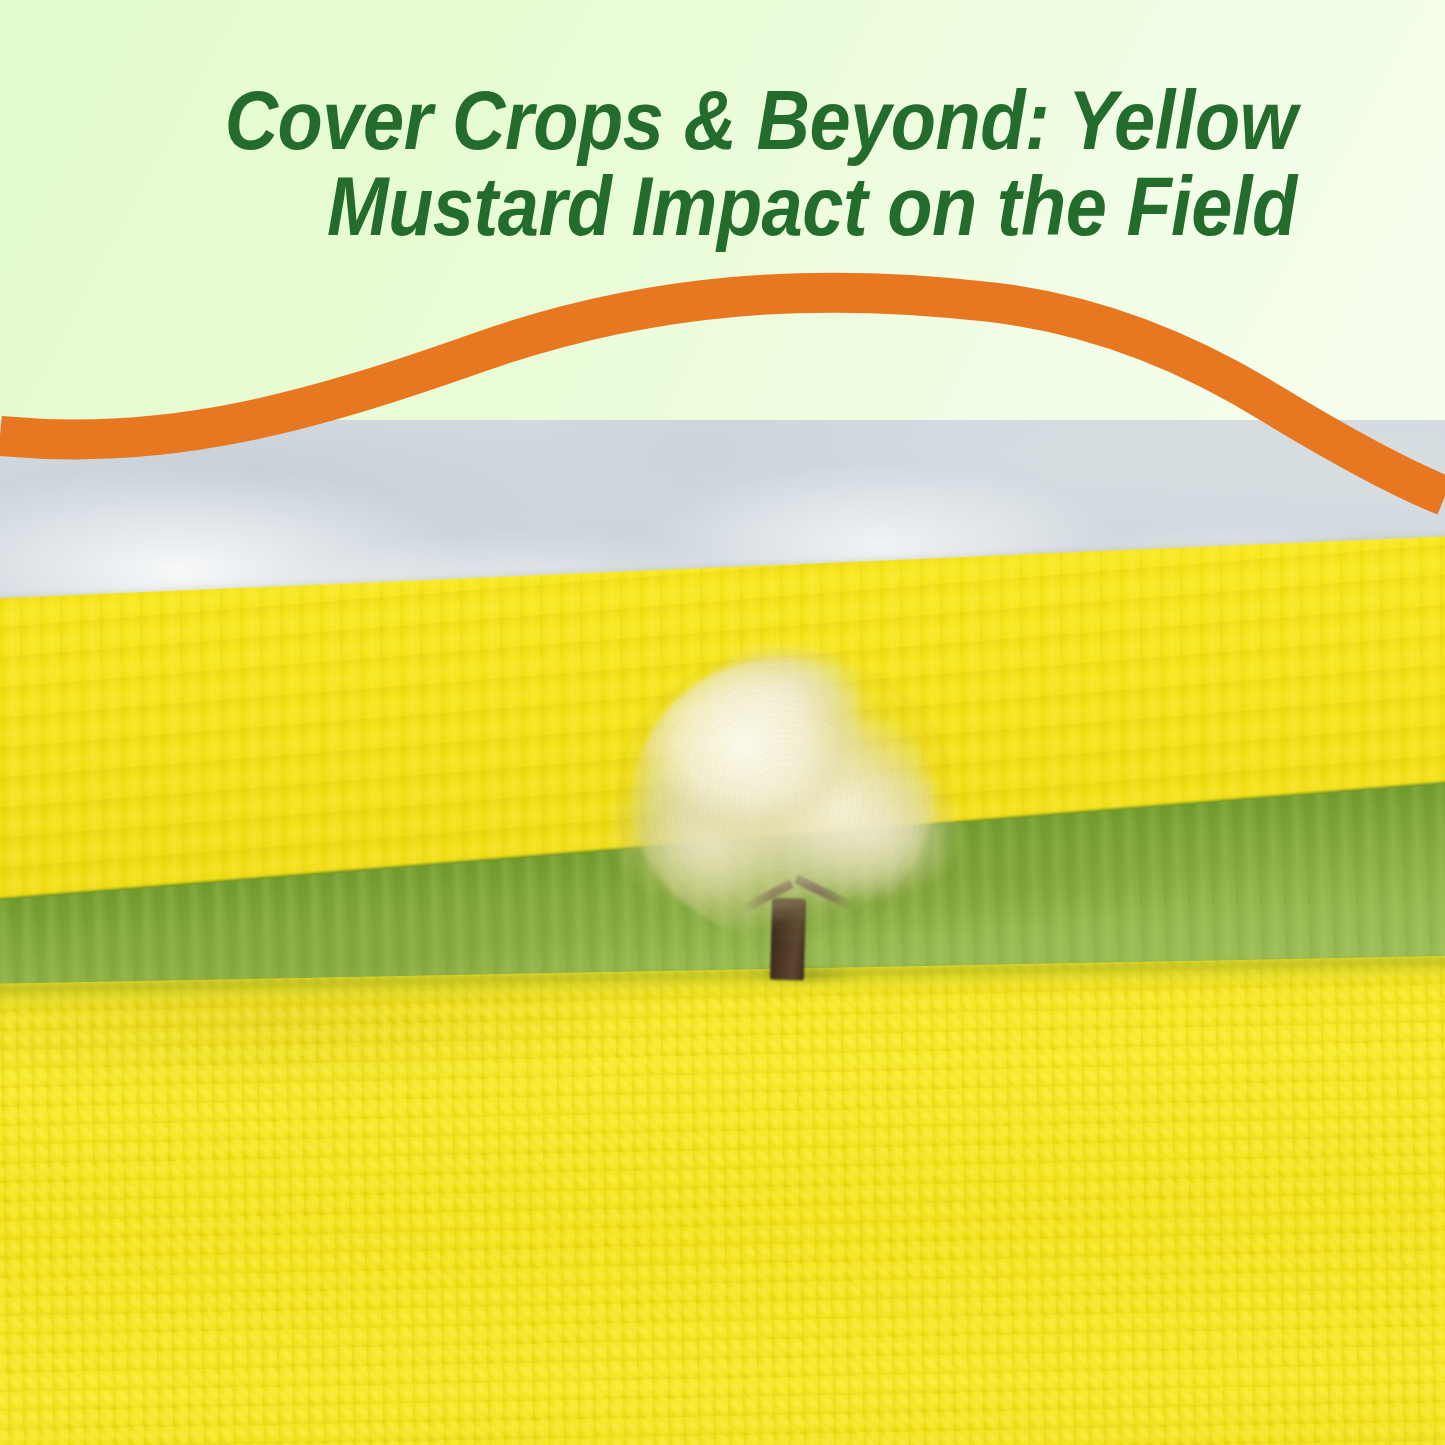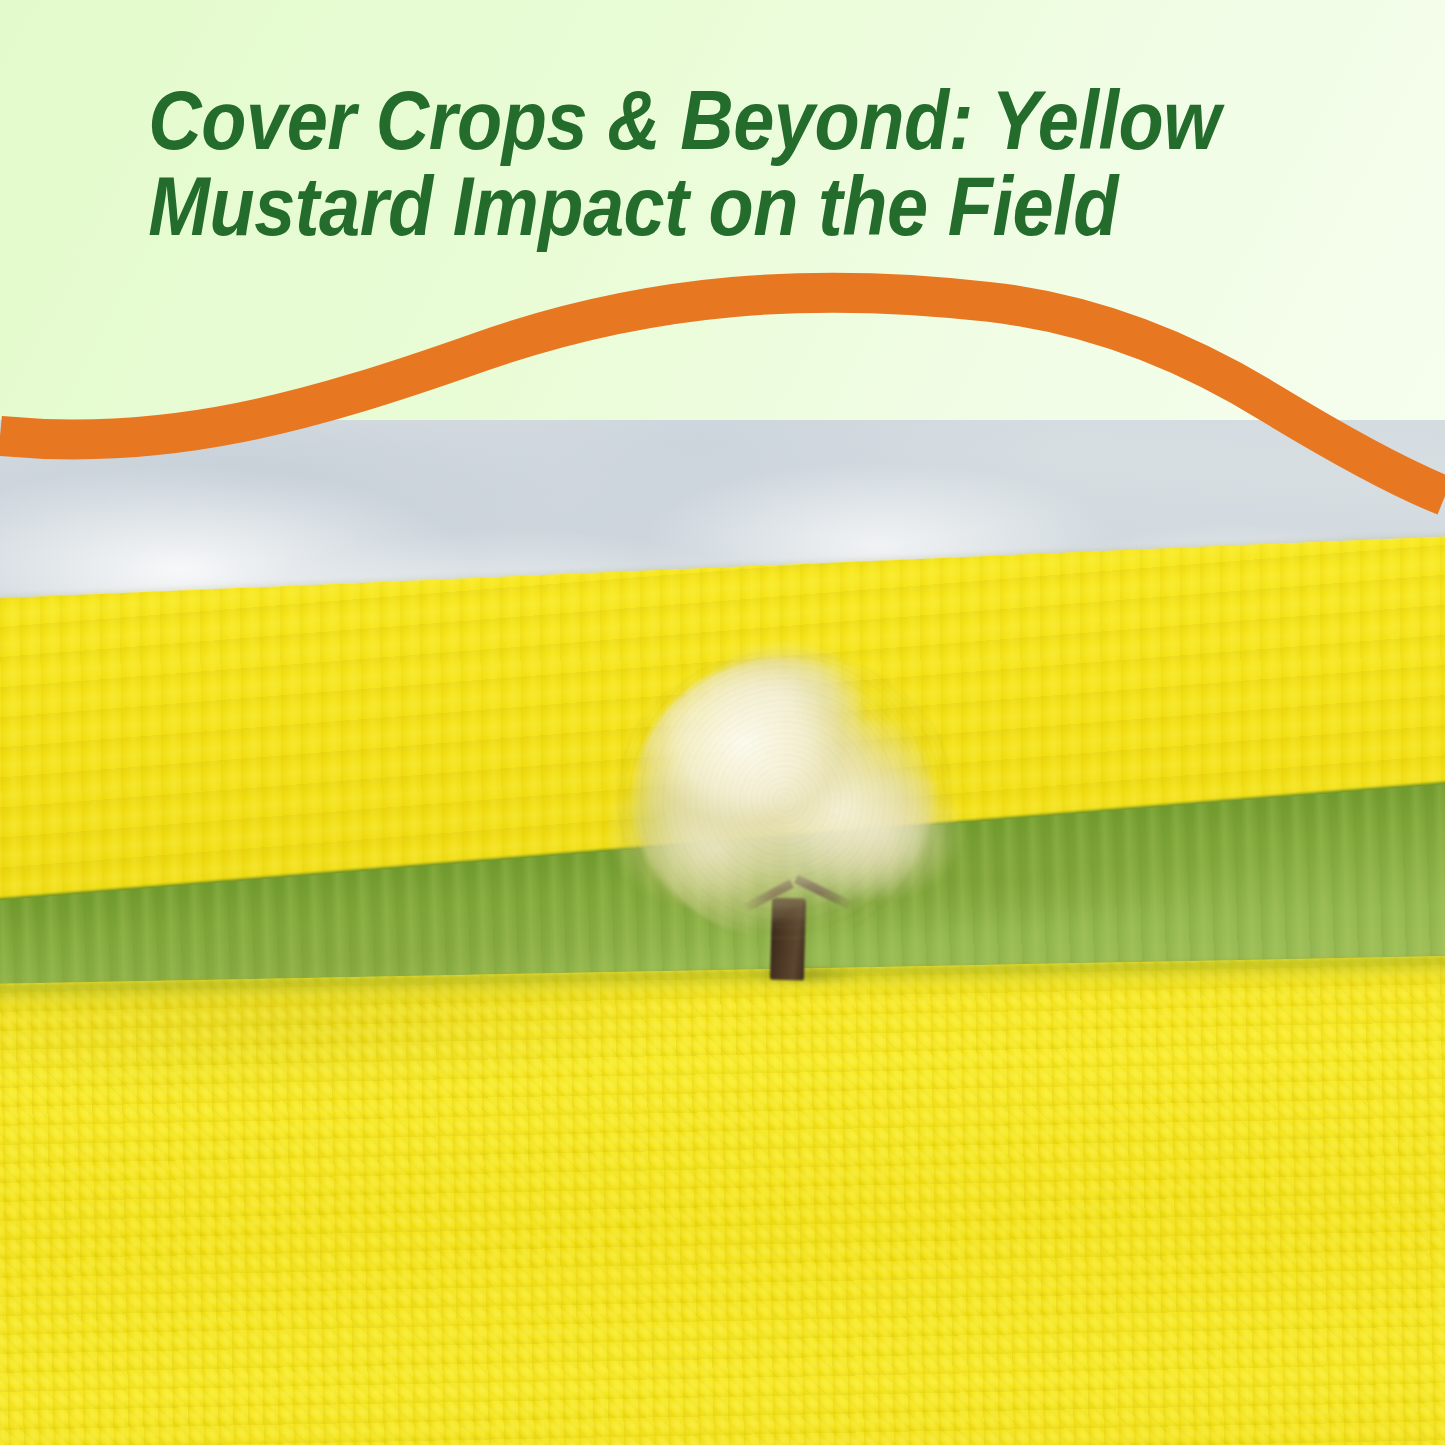--- a/index.html
+++ b/index.html
@@ -29,21 +29,21 @@
     background:
       linear-gradient(118deg, #e3fbcc 0%, #e9fcd6 40%, #f1fde6 72%, #f6feee 100%);
     z-index: 1;
   }
 
   .title-wrap {
     position: absolute;
     left: 0;
     top: 78px;
     width: 1445px;
-    text-align: left;
+    text-align: right;
     z-index: 6;
     padding: 0 70px;
     box-sizing: border-box;
   }
   .title-line {
     display: block;
     color: #246c2c;
     font-family: "Liberation Sans Narrow", "Liberation Sans", sans-serif;
     font-weight: 700;
     font-style: italic;

